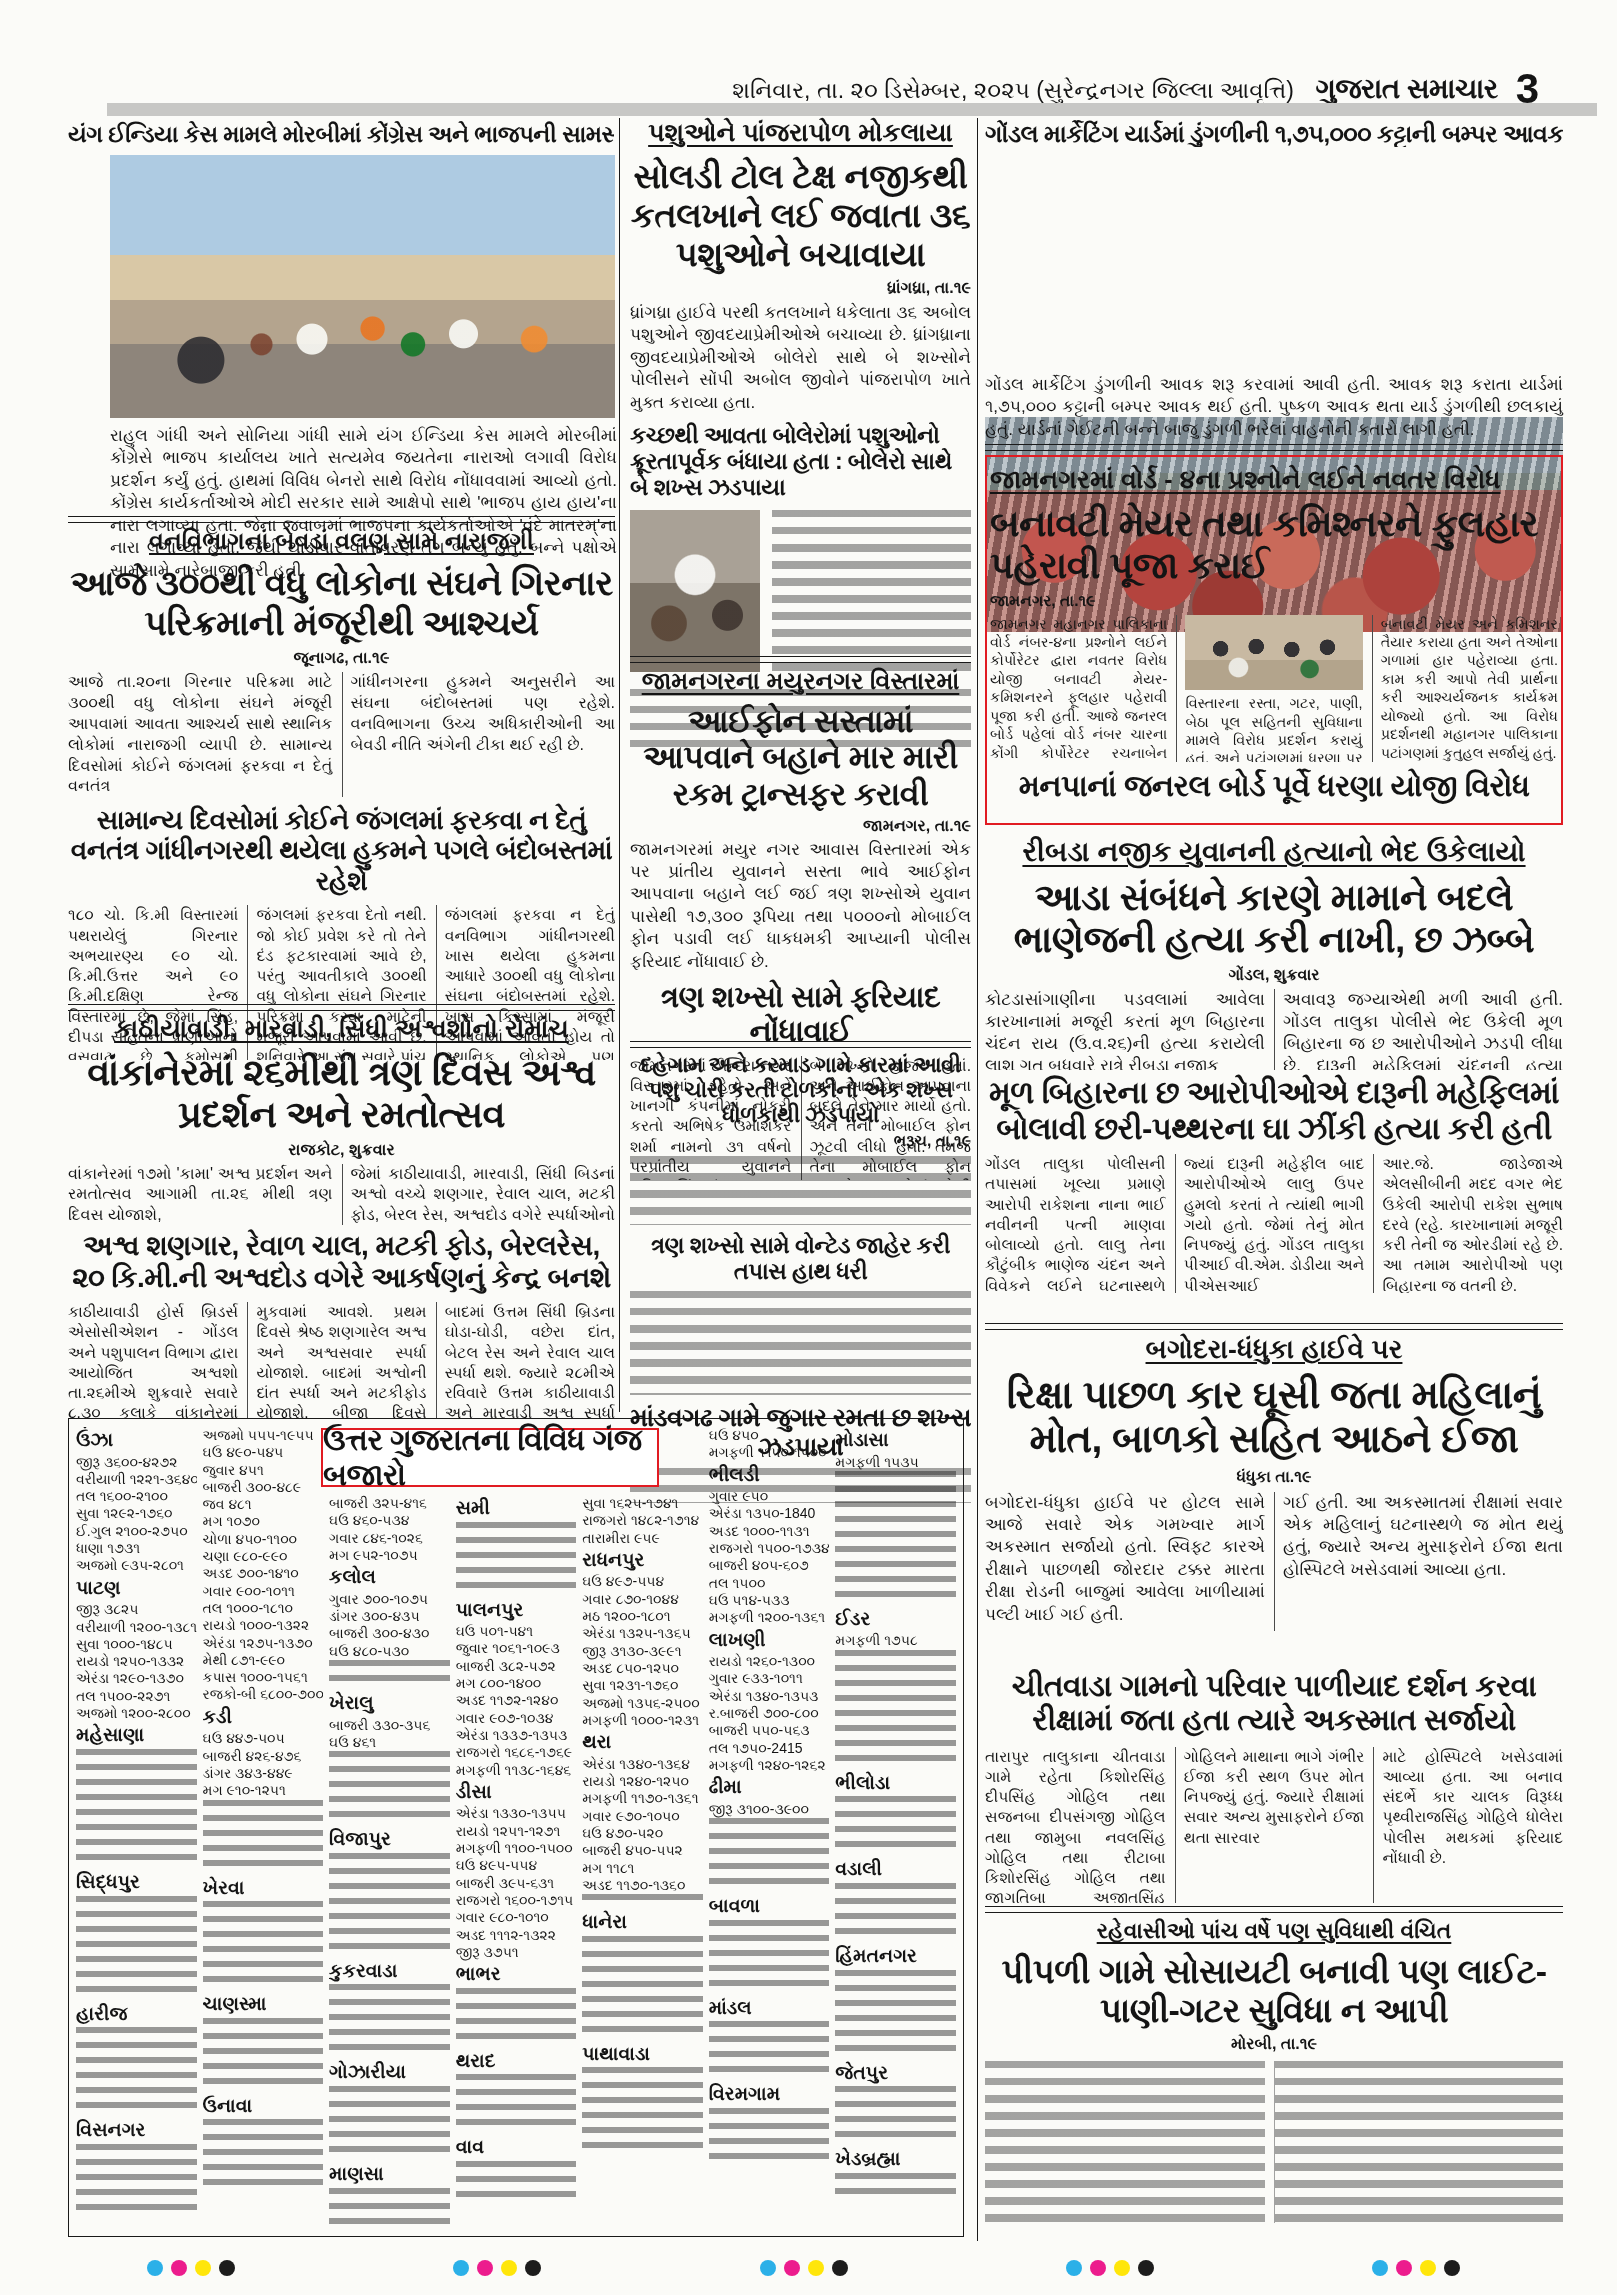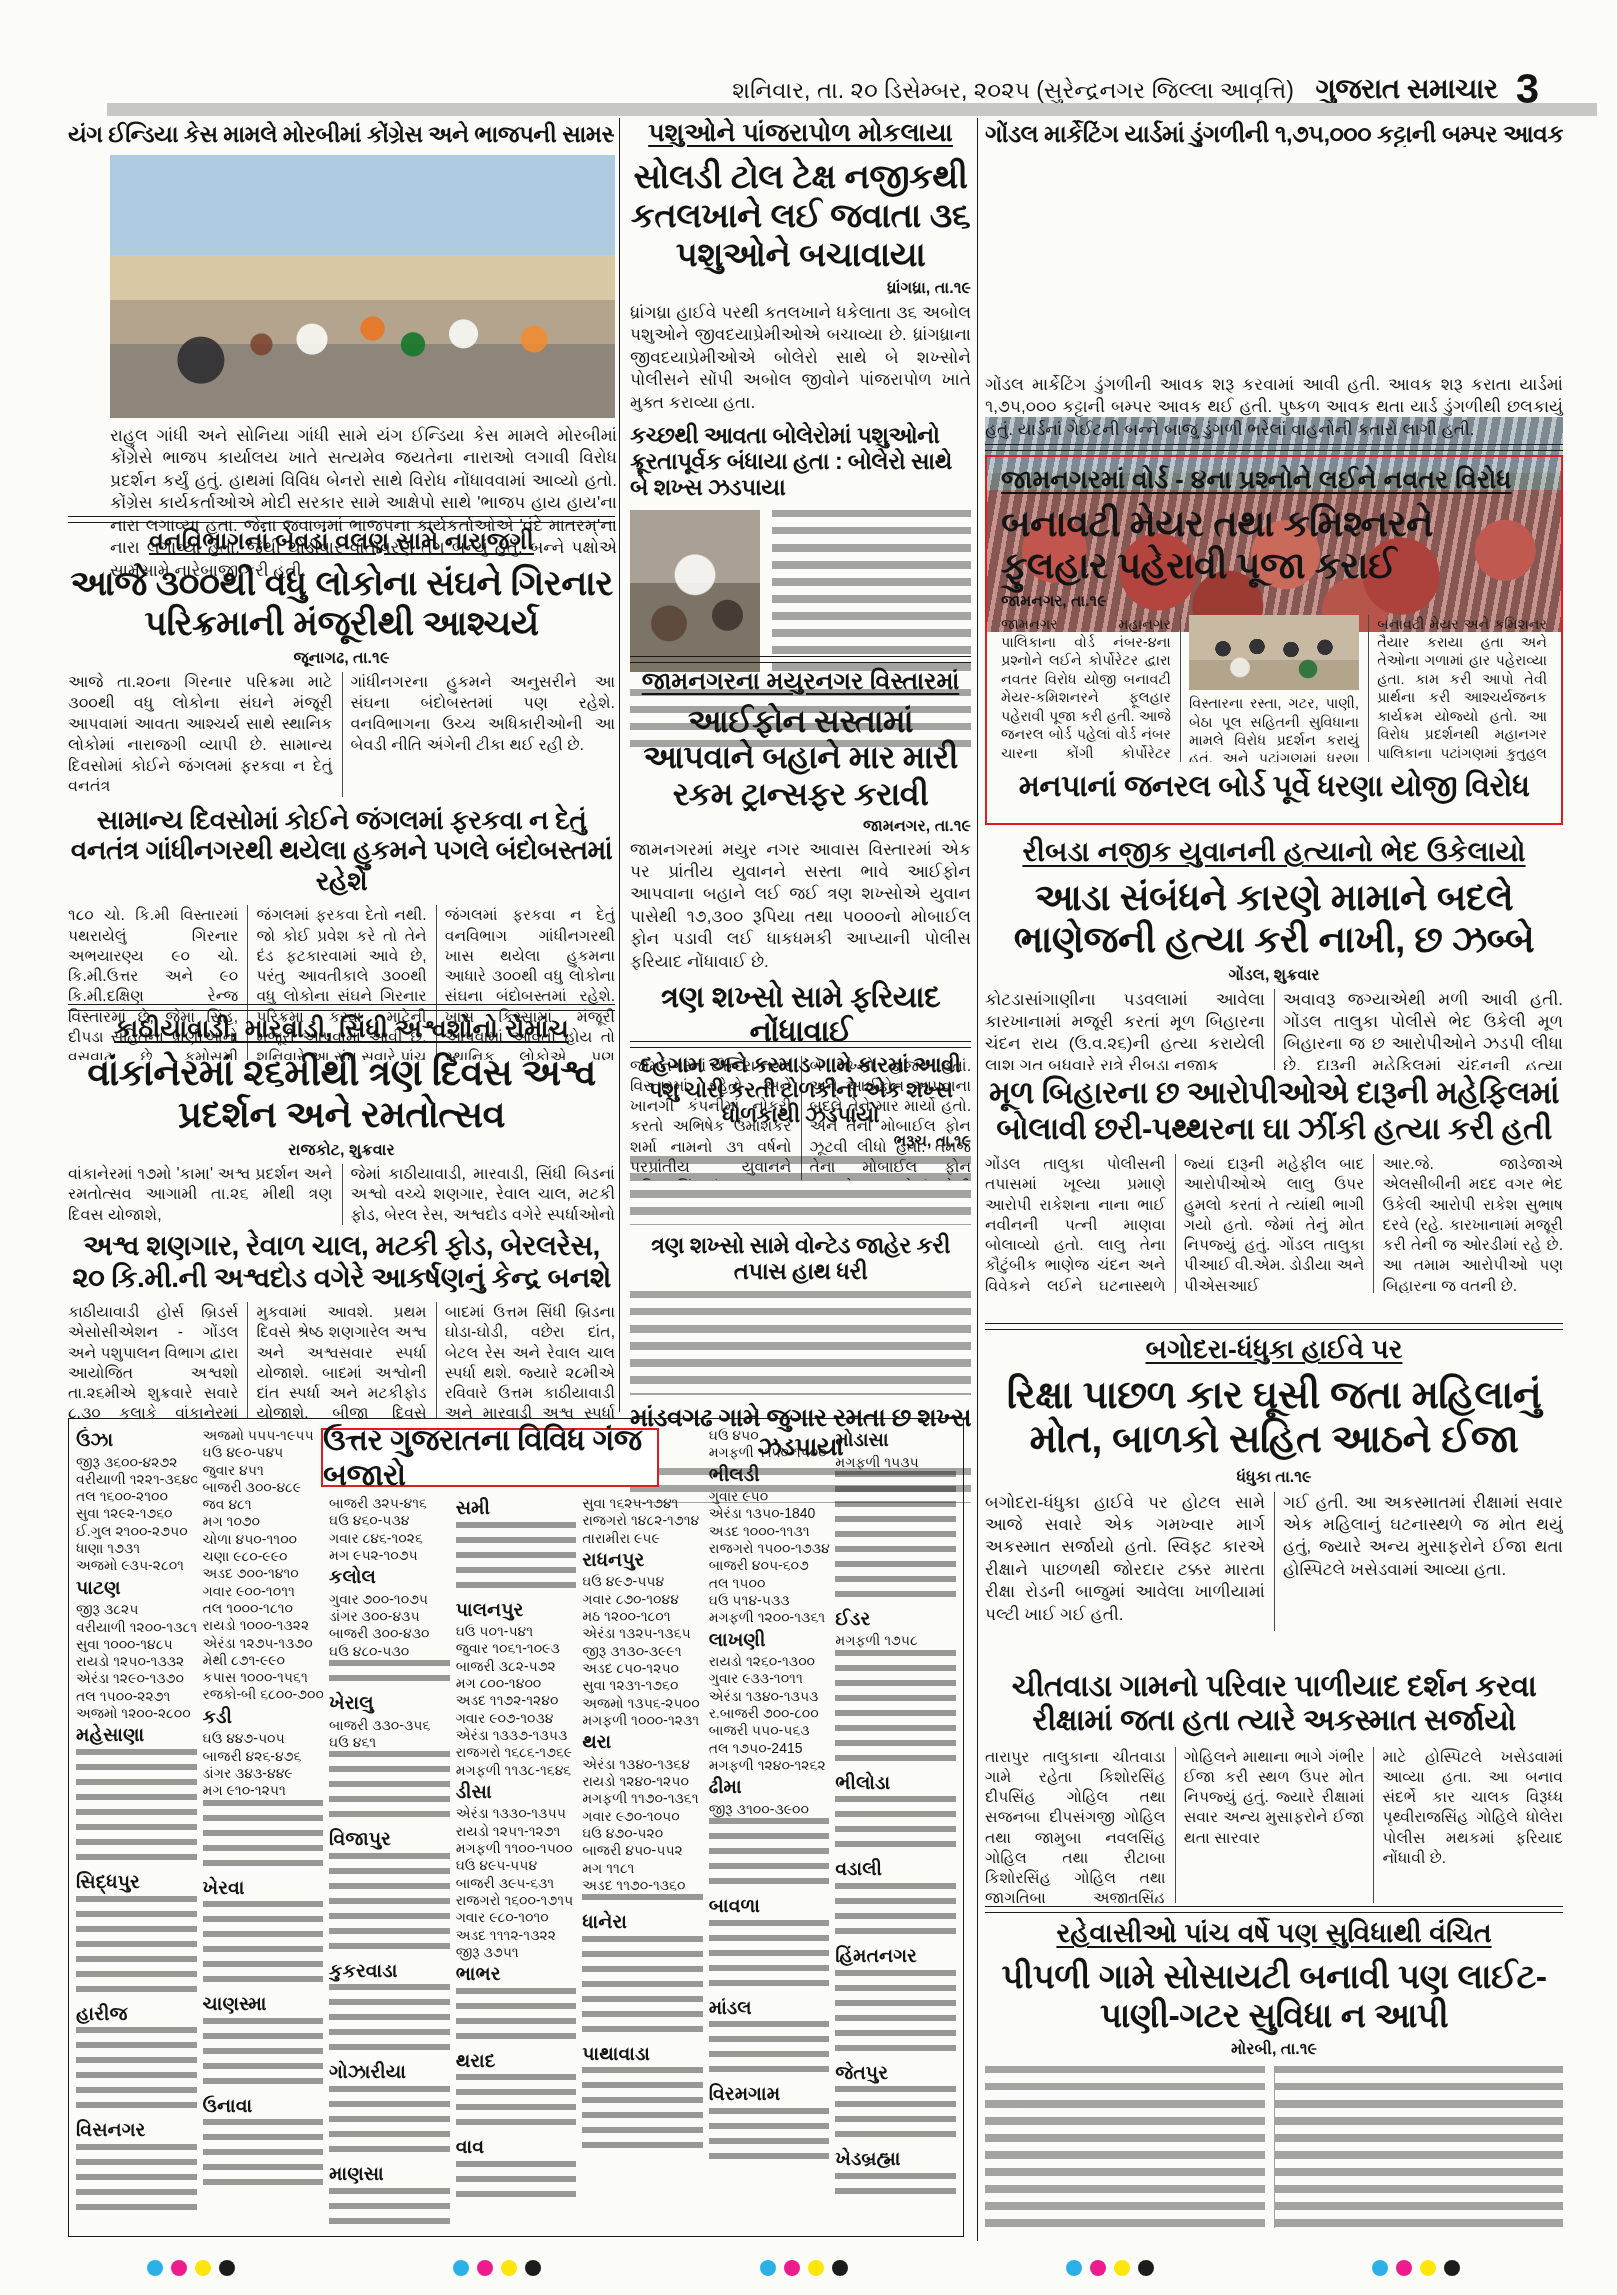--- a/index.html
+++ b/index.html
@@ -25,21 +25,21 @@
   .cap{font-size:17px;line-height:1.32;}
   
   .market{position:absolute;border:1.7px solid #1a1a1a;background:#fbfbf8;}
   .mcols{display:flex;gap:5.8px;padding:8px 7px;height:100%;box-sizing:border-box;overflow:hidden;}
   .mcol{flex:1;min-width:0;overflow:hidden;}
   .mcol.offset{padding-top:68px;}
   .mth{font-weight:bold;font-size:19px;line-height:26.6px;}
   .mi{font-size:14px;line-height:17.3px;white-space:nowrap;overflow:hidden;}
   .mtitle{position:absolute;border:2.9px solid var(--accent,#e11b22);display:flex;align-items:center;justify-content:center;
           font-weight:bold;font-size:30px;background:#fff;z-index:3;letter-spacing:-0.6px;}
-  .redbox{position:absolute;border:2.9px solid var(--accent,#e11b22);box-sizing:border-box;padding:8px 14px;}
+  .redbox{position:absolute;border:2.9px solid var(--accent,#e11b22);box-sizing:border-box;padding:8px 3px;}
   .reg{position:absolute;display:flex;gap:8px;}
   .reg .dot{width:16px;height:16px;border-radius:50%;}
   .nowrap{white-space:nowrap;overflow:hidden;}
 </style>
 </head>
 <body>
 
 <div class="page">
 
   <div class="abs" style="top:65px;right:78px;font-size:23px;white-space:nowrap;">
@@ -502,21 +502,21 @@
     <div class="cols rules" style="margin-top:9.2px;font-size:15.6px;line-height:1.3;height:156px;overflow:hidden;">
       <div class="j">તારાપુર તાલુકાના ચીતવાડા ગામે રહેતા કિશોરસિંહ દીપસિંહ ગોહિલ તથા સજનબા દીપસંગજી ગોહિલ તથા જામુબા નવલસિંહ ગોહિલ તથા રીટાબા કિશોરસિંહ ગોહિલ તથા જાગૃતિબા અજીતસિંહ ગોહિલ, દેવરાજસિંહ કિશોરસિંહ ગોહિલ, આરાધનાબા કિશોરસિંહ ગોહિલ, વિશ્વરાજસિંહ અજીતસિંહ ગોહિલ તથા જીનલબા</div>
       <div class="j">ગોહિલને માથાના ભાગે ગંભીર ઈજા કરી સ્થળ ઉપર મોત નિપજ્યું હતું. જ્યારે રીક્ષામાં સવાર અન્ય મુસાફરોને ઈજા થતા સારવાર</div>
       <div class="j">માટે હોસ્પિટલે ખસેડવામાં આવ્યા હતા. આ બનાવ સંદર્ભે કાર ચાલક વિરૂધ્ધ પૃથ્વીરાજસિંહ ગોહિલે ધોલેરા પોલીસ મથકમાં ફરિયાદ નોંધાવી છે.</div>
     </div>
   </div>
 
   <div class="hr2" style="left:985px;top:1906px;width:578px;"></div>
 
   <div class="abs" style="left:985px;top:1918px;width:578px;">
-    <div class="kick c" style="font-size:27px;">રહેવાસીઓ પાંચ વર્ષે પણ સુવિધાથી વંચિત</div>
+    <div class="kick c" style="font-size:22px;">રહેવાસીઓ પાંચ વર્ષે પણ સુવિધાથી વંચિત</div>
     <div class="hl c" style="font-size:34px;margin-top:8px;">પીપળી ગામે સોસાયટી બનાવી પણ લાઈટ-પાણી-ગટર સુવિધા ન આપી</div>
     <div class="dl c" style="font-size:16px;margin-top:5.8px;">મોરબી, તા.૧૯</div>
     <div class="cols rules" style="margin-top:8px;height:162px;">
       <div class="faux" style="height:162px;"></div>
       <div class="faux" style="height:162px;"></div>
     </div>
   </div>
 
   <div class="reg" style="left:147px;top:2260px;">
       <div class="dot" style="background: rgb(43, 176, 232);"></div>

